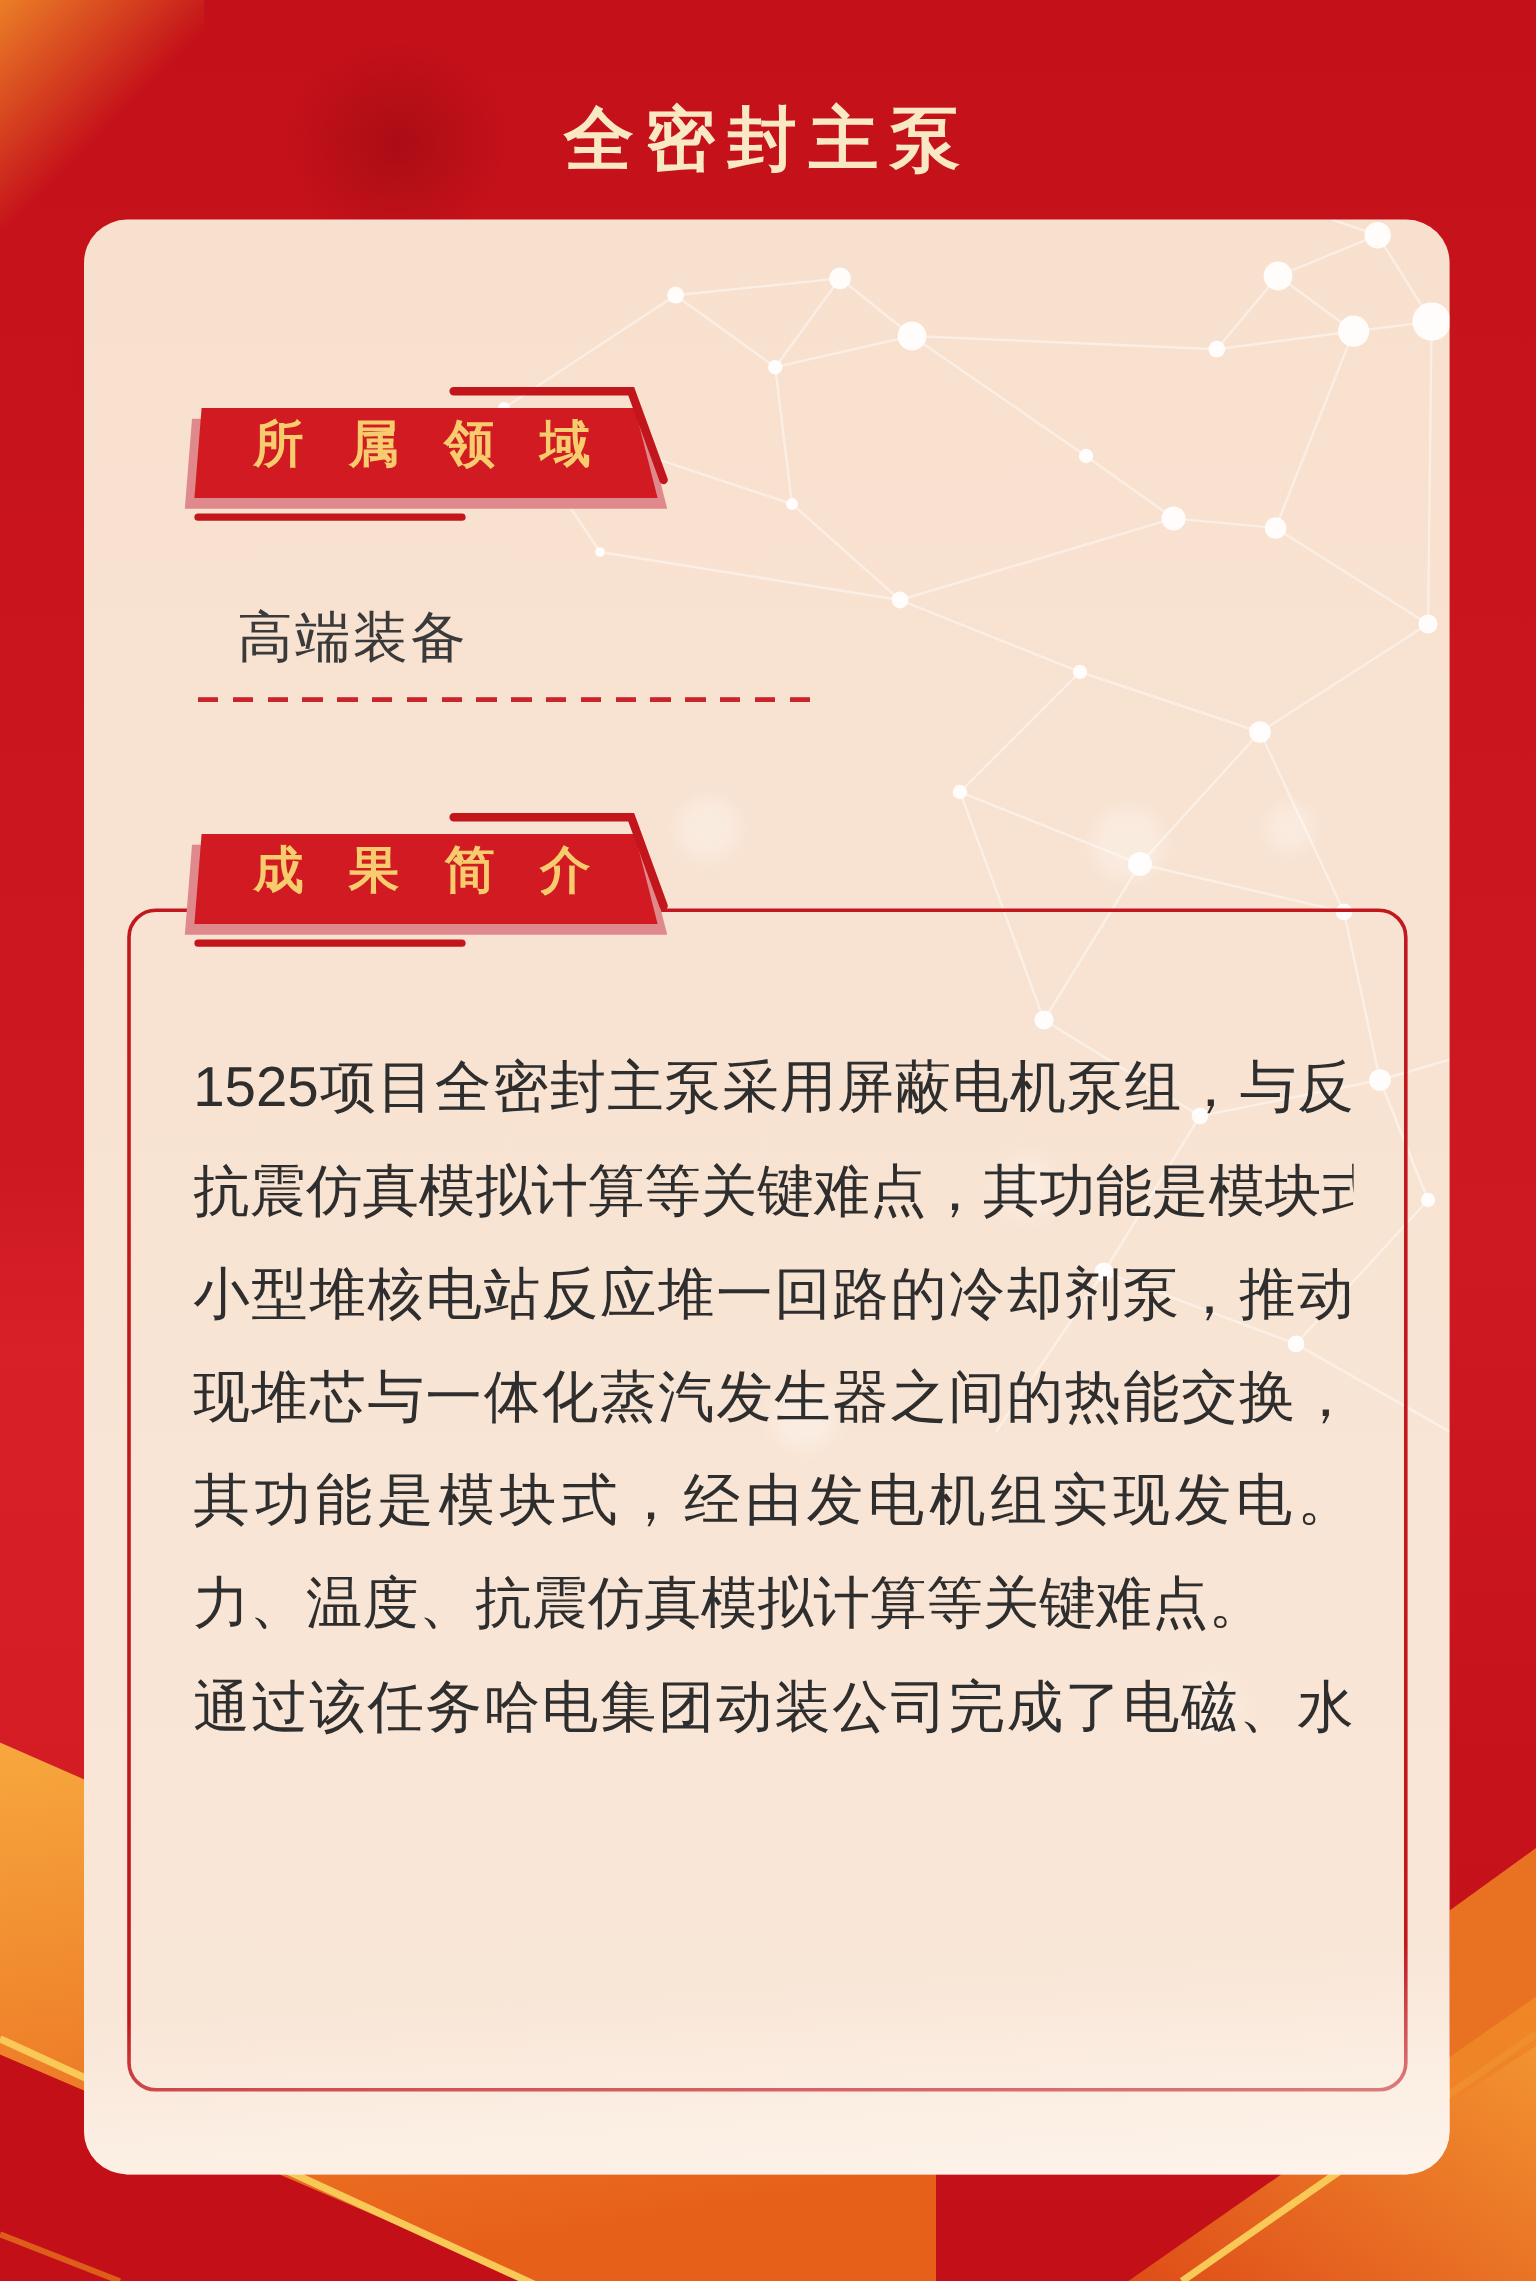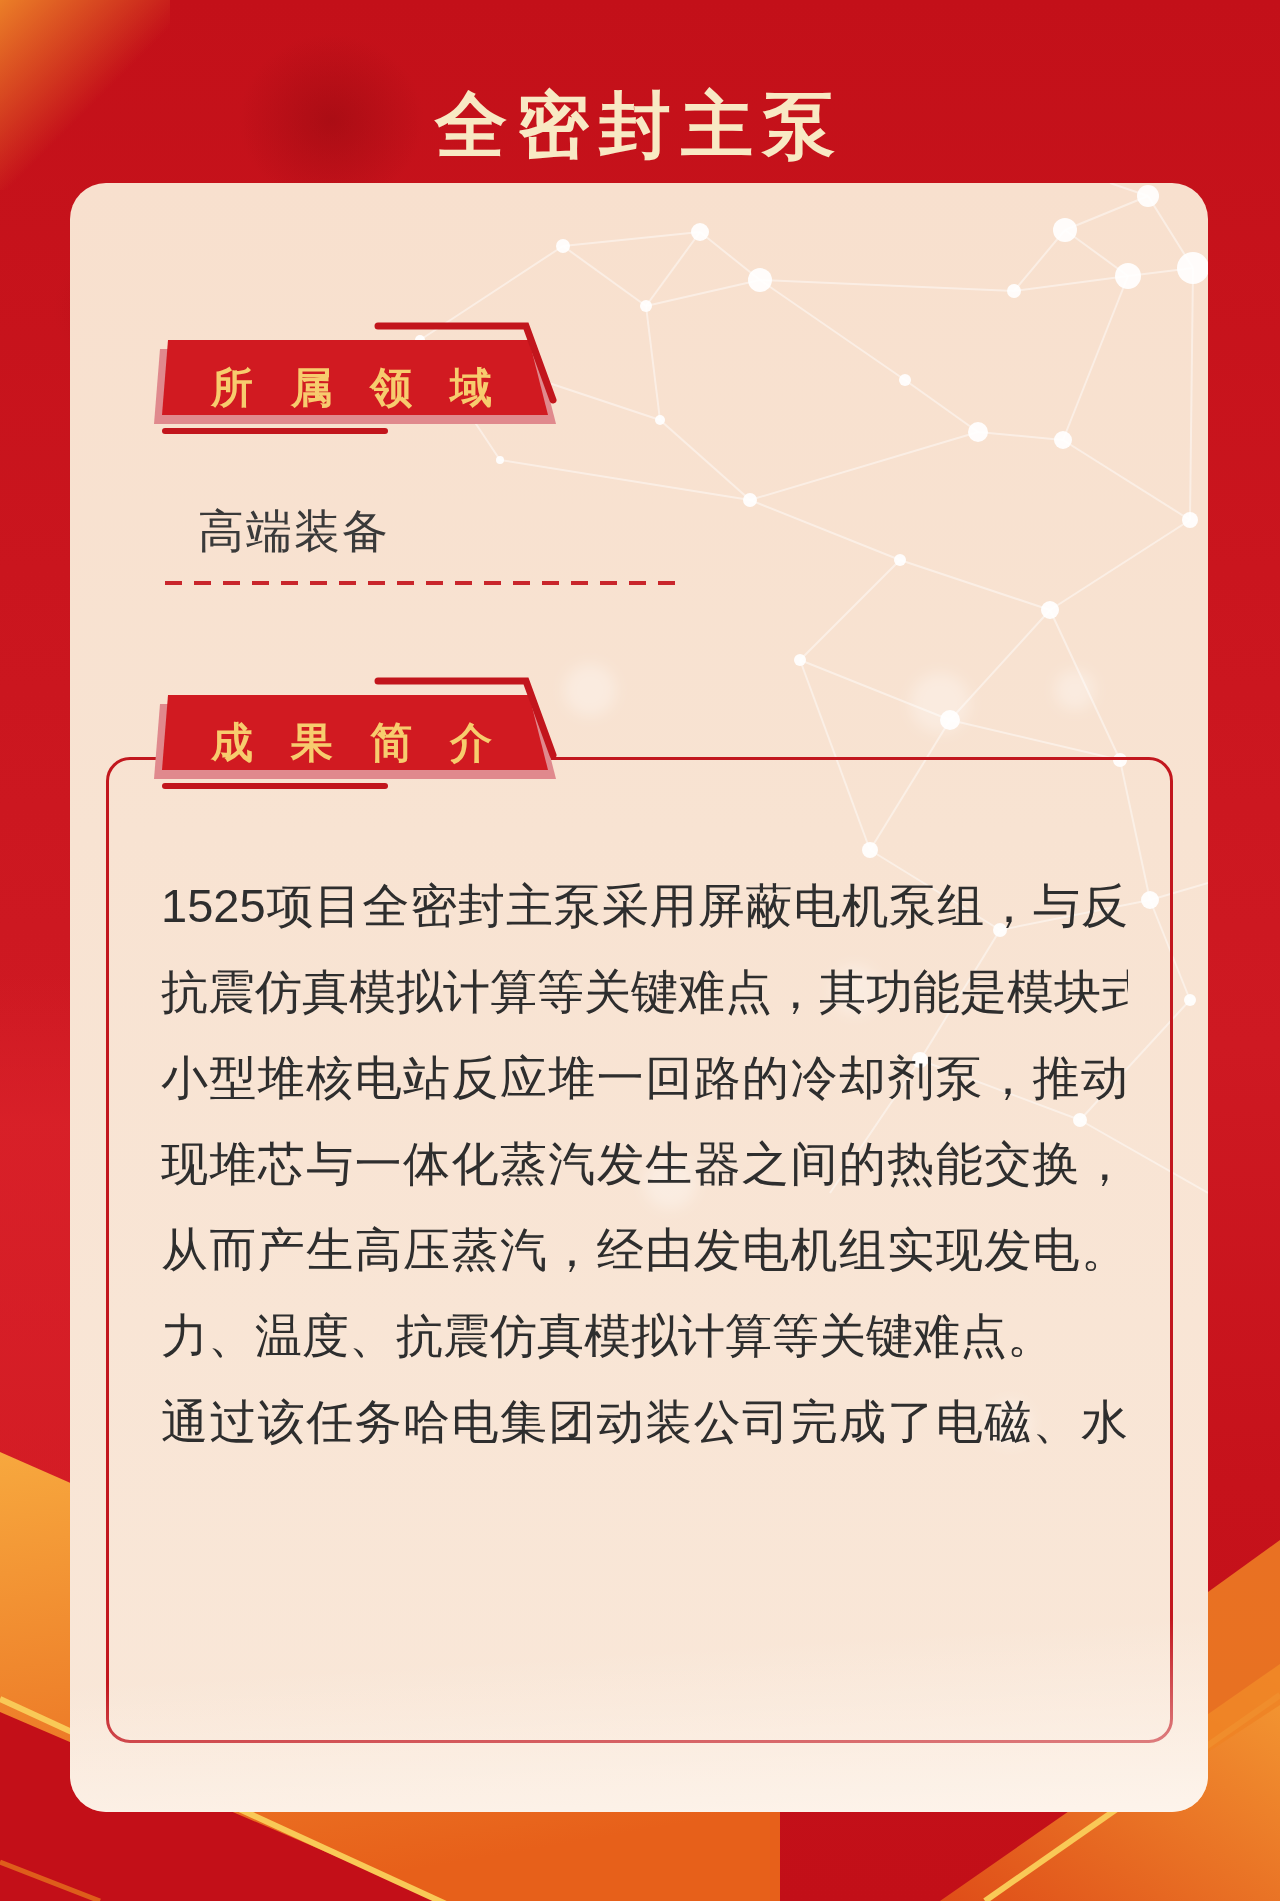--- a/index.html
+++ b/index.html
@@ -19,42 +19,42 @@
       radial-gradient(closest-side at 72% 28%,rgba(140,8,14,.45),rgba(140,8,14,0) 72%),
       radial-gradient(closest-side at 38% 72%,rgba(150,10,16,.35),rgba(150,10,16,0) 70%);
   }
   .bg-rightband{
     position:absolute;right:0;top:975px;width:72px;height:600px;
     background:linear-gradient(180deg,rgba(222,36,44,.0),rgba(222,36,44,.65) 25%,rgba(222,36,44,.55));
   }
   
   .title{
     position:absolute;left:0;right:0;top:78px;
-    text-align:center;font-size:72px;font-weight:900;letter-spacing:10px;
+    text-align:center;font-size:58px;font-weight:900;letter-spacing:10px;
     color:#f8e9c4;
   }
   
   .card{
     position:absolute;left:70px;top:183px;width:1138px;height:1629px;
     border-radius:36px;overflow:hidden;
     background:linear-gradient(180deg,#f8e0ce 0%,#f8e3d2 40%,#f9e7d8 100%);
   }
   .card-sheen{
     position:absolute;left:-6%;bottom:-58px;width:115%;height:220px;
     background:linear-gradient(to top,rgba(255,249,243,.8),rgba(255,249,243,0));
     transform:rotate(-3.5deg);
   }
   .network,.bokeh{position:absolute;inset:0;pointer-events:none;}
   
   .ribbon{position:absolute;left:80px;width:520px;height:130px;}
   .ribbon-1{top:135px;}
   .ribbon-2{top:490px;}
   .ribbon svg{position:absolute;inset:0;}
   .ribbon-label{
-    position:absolute;left:18px;top:32px;width:380px;height:75px;
+    position:absolute;left:18px;top:14px;width:380px;height:75px;
     display:flex;align-items:center;justify-content:center;
     font-size:42px;font-weight:800;letter-spacing:13px;color:#f7cc6e;
     white-space:pre;
   }
   
   .field-value{
     position:absolute;left:128px;top:318px;
     font-size:46px;font-weight:500;color:#3a3a3a;letter-spacing:2px;
   }
   .dashed-line{
@@ -208,21 +208,21 @@
       </g>
     </svg>
 
     <div class="outline-box"></div>
 
     <div class="paragraph">
       <div class="para-line">1525项目全密封主泵采用屏蔽电机泵组，与反</div>
       <div class="para-line">抗震仿真模拟计算等关键难点，其功能是模块式</div>
       <div class="para-line">小型堆核电站反应堆一回路的冷却剂泵，推动</div>
       <div class="para-line">现堆芯与一体化蒸汽发生器之间的热能交换，</div>
-      <div class="para-line">从而产生高压蒸汽，经由发电机组实现发电。</div>
+      <div class="para-line">其功能是模块式，经由发电机组实现发电。</div>
       <div class="para-line last">力、温度、抗震仿真模拟计算等关键难点。</div>
       <div class="para-line">通过该任务哈电集团动装公司完成了电磁、水</div>
     </div>
 
     <div class="field-value">高端装备</div>
     <div class="dashed-line"></div>
 
     <div class="ribbon ribbon-1">
       <svg viewBox="0 0 520 130" width="520" height="130">
         <polygon points="10,31 387,31 406,106 4,106" fill="#e0898d"></polygon>

